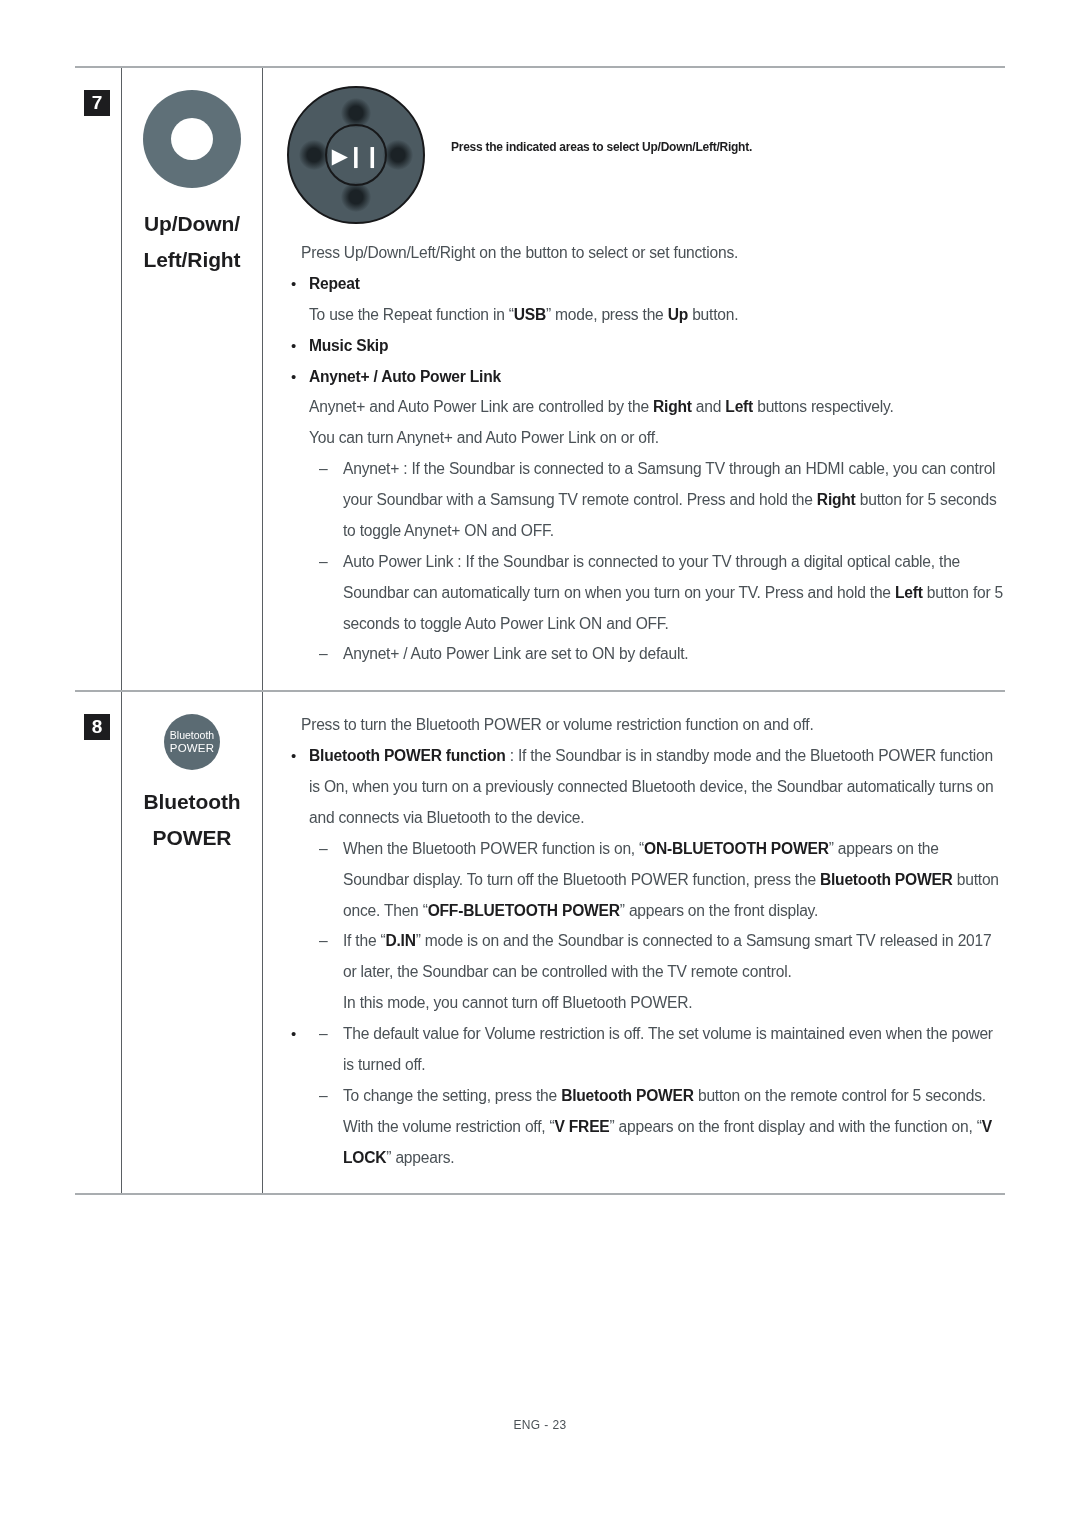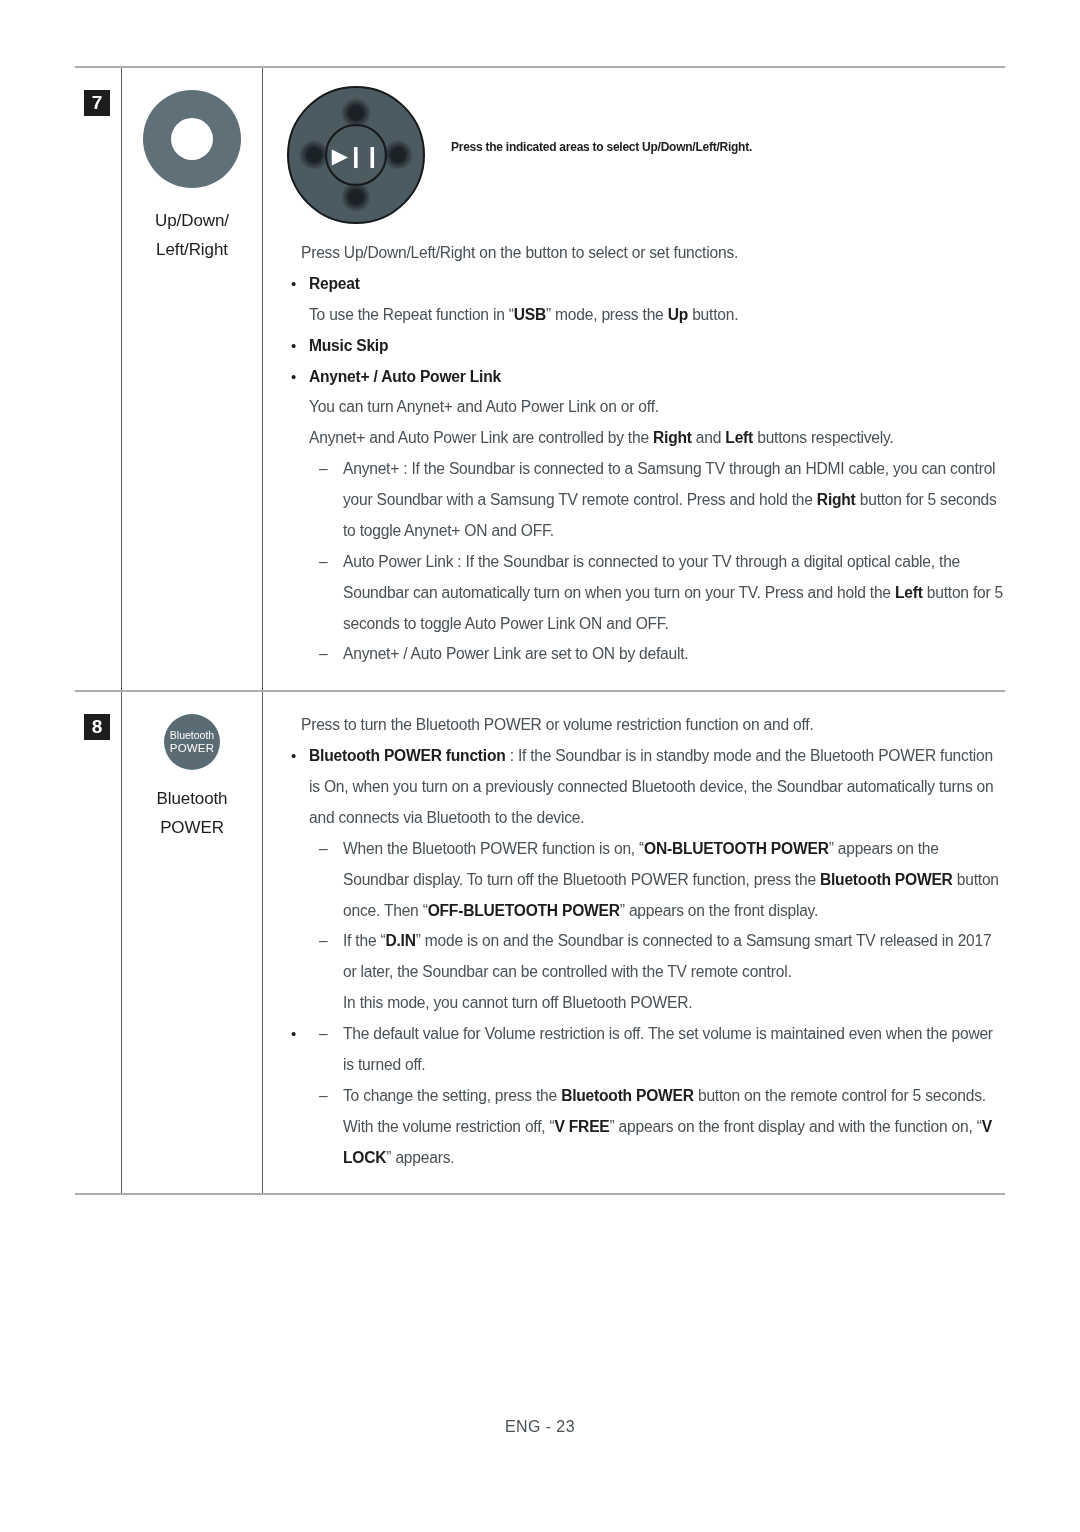--- a/index.html
+++ b/index.html
@@ -103,22 +103,22 @@
     flex-direction: column;
     align-items: center;
     justify-content: center;
     color: #ffffff;
     line-height: 1.12;
   }
   .bt-icon .bt-l1 { font-size: 10.5px; }
   .bt-icon .bt-l2 { font-size: 11.5px; letter-spacing: .2px; }
 
   .icon-label {
-    font-size: 17px;
-    font-weight: normal;
+    font-size: 21px;
+    font-weight: bold;
     color: #1d1d1f;
     line-height: 1.72;
     letter-spacing: -0.1px;
   }
 
   
   .dpad-wrap {
     margin: 0 0 14px 2px;
   }
   .dpad-head {
@@ -224,21 +224,21 @@
     color: #4a5156;
   }
 
   
   .footer {
     position: absolute;
     left: 0;
     top: 1418px;
     width: 1080px;
     text-align: center;
-    font-size: 16px;
+    font-size: 12px;
     color: #4a5156;
     letter-spacing: .4px;
   }
 </style>
 </head>
 <body>
 
 <div class="page">
 
   <div class="spec-table">
@@ -286,22 +286,22 @@
             </li>
 
             <li class="bullet">
               <span class="marker">•</span>
               <span class="btitle">Music Skip</span>
             </li>
 
             <li class="bullet">
               <span class="marker">•</span>
               <span class="btitle">Anynet+ / Auto Power Link</span>
+              <div>Anynet+ and Auto Power Link are controlled by the <b>Right</b> and <b>Left</b> buttons respectively.</div>
               <div>You can turn Anynet+ and Auto Power Link on or off.</div>
-              <div>Anynet+ and Auto Power Link are controlled by the <b>Right</b> and <b>Left</b> buttons respectively.</div>
               <ul class="dashes">
                 <li class="dash">
                   <span class="marker">–</span>
                   <span>Anynet+ : If the Soundbar is connected to a Samsung TV through an HDMI cable, you can control your Soundbar with a Samsung TV remote control. Press and hold the <b>Right</b> button for 5 seconds to toggle Anynet+ ON and OFF.</span>
                 </li>
                 <li class="dash">
                   <span class="marker">–</span>
                   <span>Auto Power Link : If the Soundbar is connected to your TV through a digital optical cable, the Soundbar can automatically turn on when you turn on your TV. Press and hold the <b>Left</b> button for 5 seconds to toggle Auto Power Link ON and OFF.</span>
                 </li>
                 <li class="dash">

